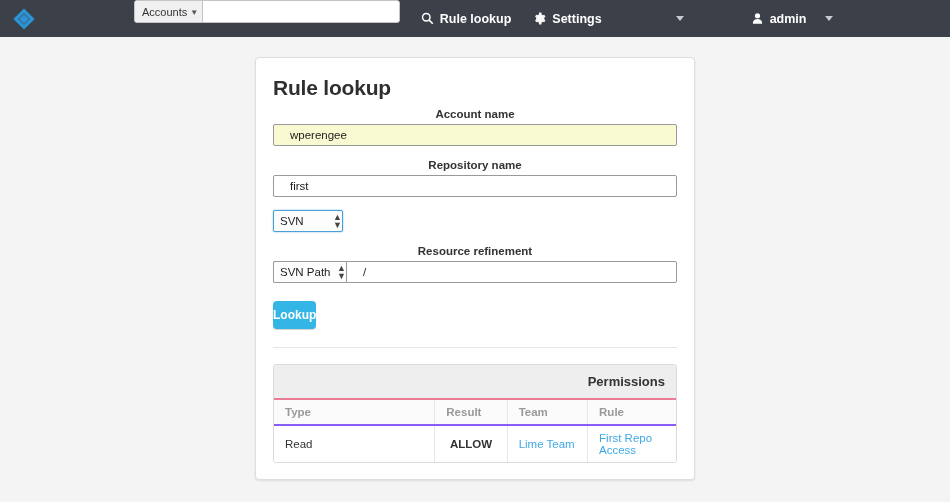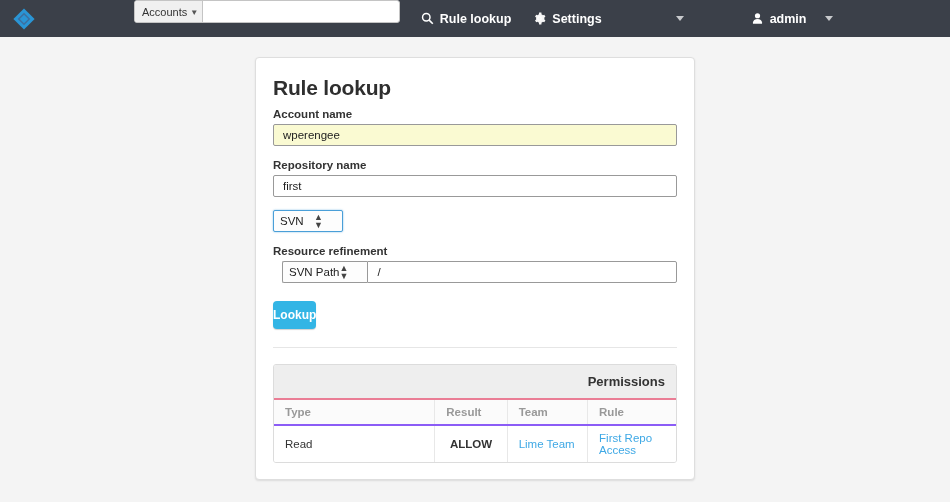--- a/index.html
+++ b/index.html
@@ -145,67 +145,67 @@
     font-size: 11.5px;
     color: #555;
     margin: 0 0 16px;
   }
 
   .field-label {
     font-size: 11.5px;
     font-weight: bold;
     color: #333;
     margin-bottom: 4px;
+    text-align: center;
   }
   .field-block { margin-bottom: 13px; }
 
   .text-input {
     display: block;
     width: 100%;
     height: 22px;
     border: 1px solid #999;
     border-radius: 2px;
     background: #fff;
     font-family: "Liberation Sans", sans-serif;
     font-size: 11.5px;
     color: #222;
-    padding: 0 9px;
+    padding: 0 16px;
   }
   .text-input.autofill { background: #fafad2; }
 
   .select-box {
     display: inline-flex;
     align-items: center;
     justify-content: space-between;
     height: 22px;
     min-width: 70px;
     border: 1px solid #999;
     border-radius: 2px;
     background: #fdfdfd;
     font-size: 11.5px;
     color: #222;
-    padding: 0 19px 0 6px;
+    padding: 0 0 0 6px;
     gap: 0;
     cursor: pointer;
   }
   .select-box.focused {
     border-color: #4a9fd8;
     box-shadow: 0 0 2px rgba(74,159,216,0.7);
   }
   .select-box .spin {
     font-size: 9px;
     line-height: 8px;
     color: #444;
   }
 
   .refine-row {
     display: flex;
     align-items: stretch;
     gap: 0;
-    margin-left: 9px;
   }
   .refine-row .select-box {
     border-radius: 2px 0 0 2px;
     border-right: none;
     min-width: 73px;
   }
   .refine-row .text-input {
     border-radius: 0 2px 2px 0;
     flex: 1;
   }

